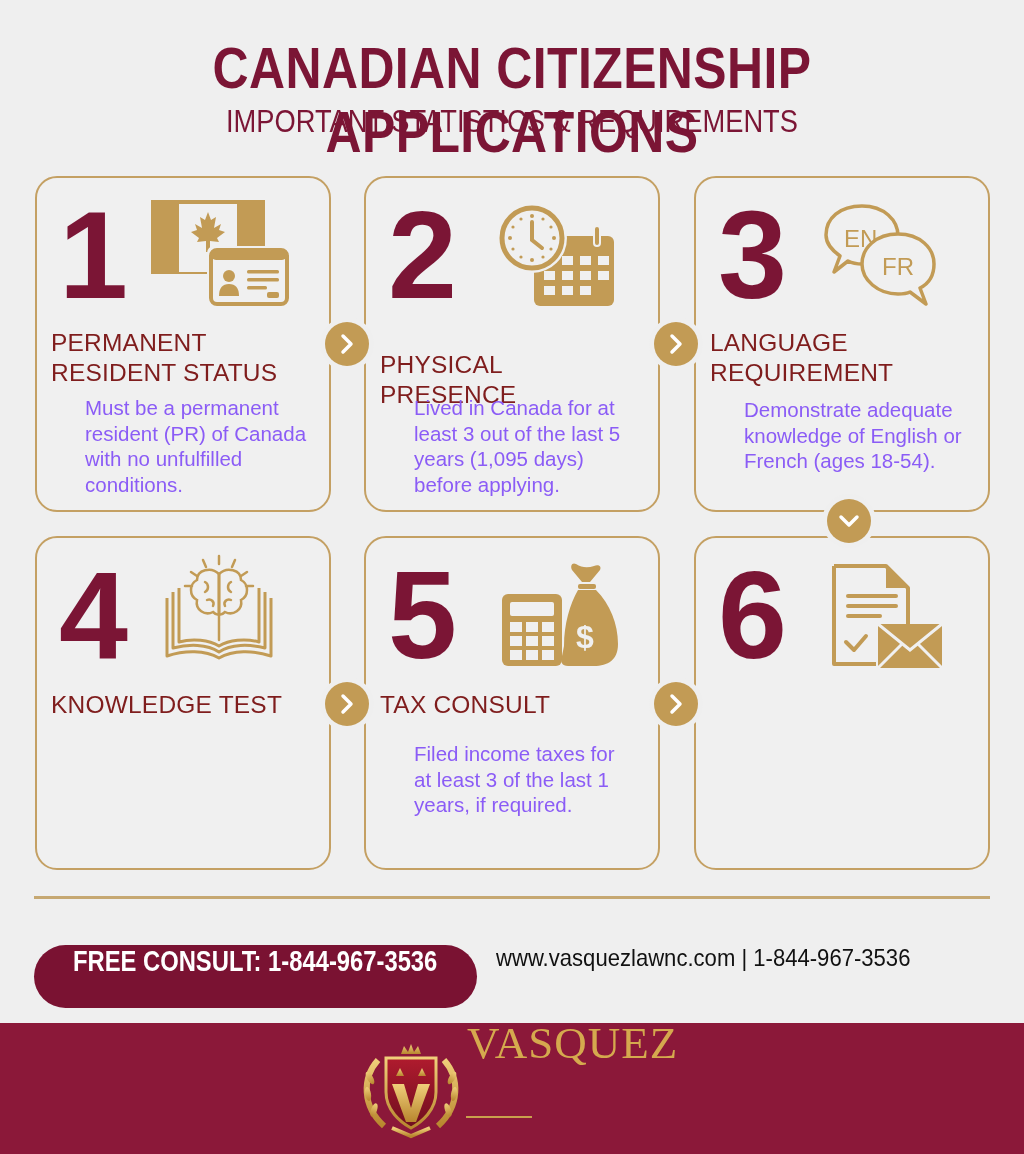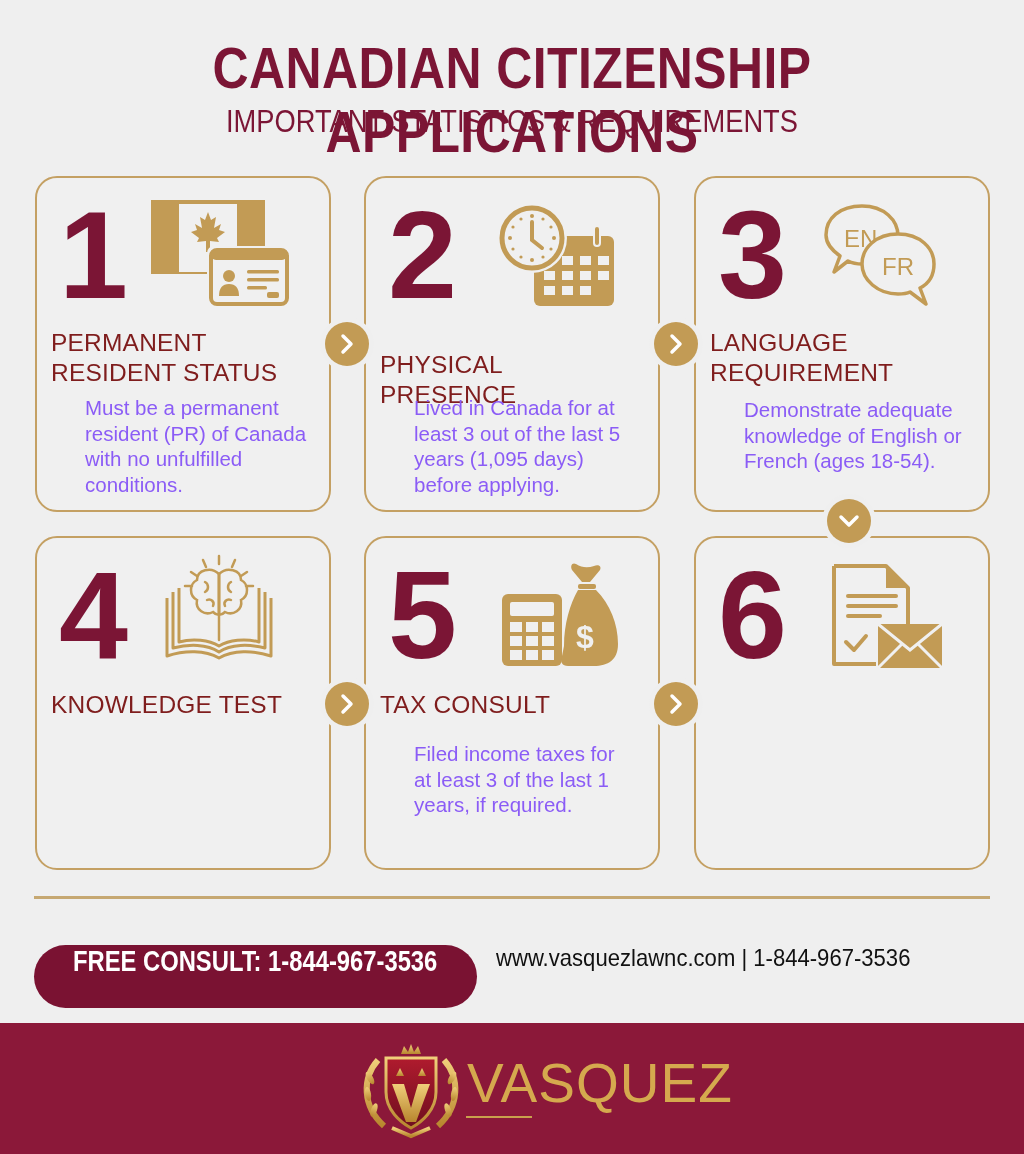--- a/index.html
+++ b/index.html
@@ -57,22 +57,22 @@
     transform: scaleX(0.82); display: inline-block;
   }
   .contact {
     position: absolute; left: 496px; top: 944px; font-size: 24px; color: #111;
     white-space: nowrap; transform: scaleX(0.92); transform-origin: left center;
   }
 
   .footer { position: absolute; left: 0; top: 1023px; width: 1024px; height: 131px; background: #8b1839; }
   .logo-emblem { position: absolute; left: 356px; top: 1040px; }
   .logo-name {
-    position: absolute; left: 467px; top: 1060px;
-    font-family: Liberation Sans, sans-serif; font-size: 55px; line-height: 46px;
+    position: absolute; left: 467px; top: 1020px;
+    font-family: Liberation Serif, serif; font-size: 45px; line-height: 46px;
     color: #d5a94e; letter-spacing: 1px;
   }
   .logo-line { position: absolute; left: 466px; top: 1116px; width: 66px; height: 2px; background: #c9a04d; }
   .logo-sub {
     position: absolute; left: 540px; top: 1163px;
     font-family: Liberation Serif, serif; font-size: 15px; color: #0369a1; letter-spacing: 1.2px;
   }
 </style>
 </head>
 <body>

